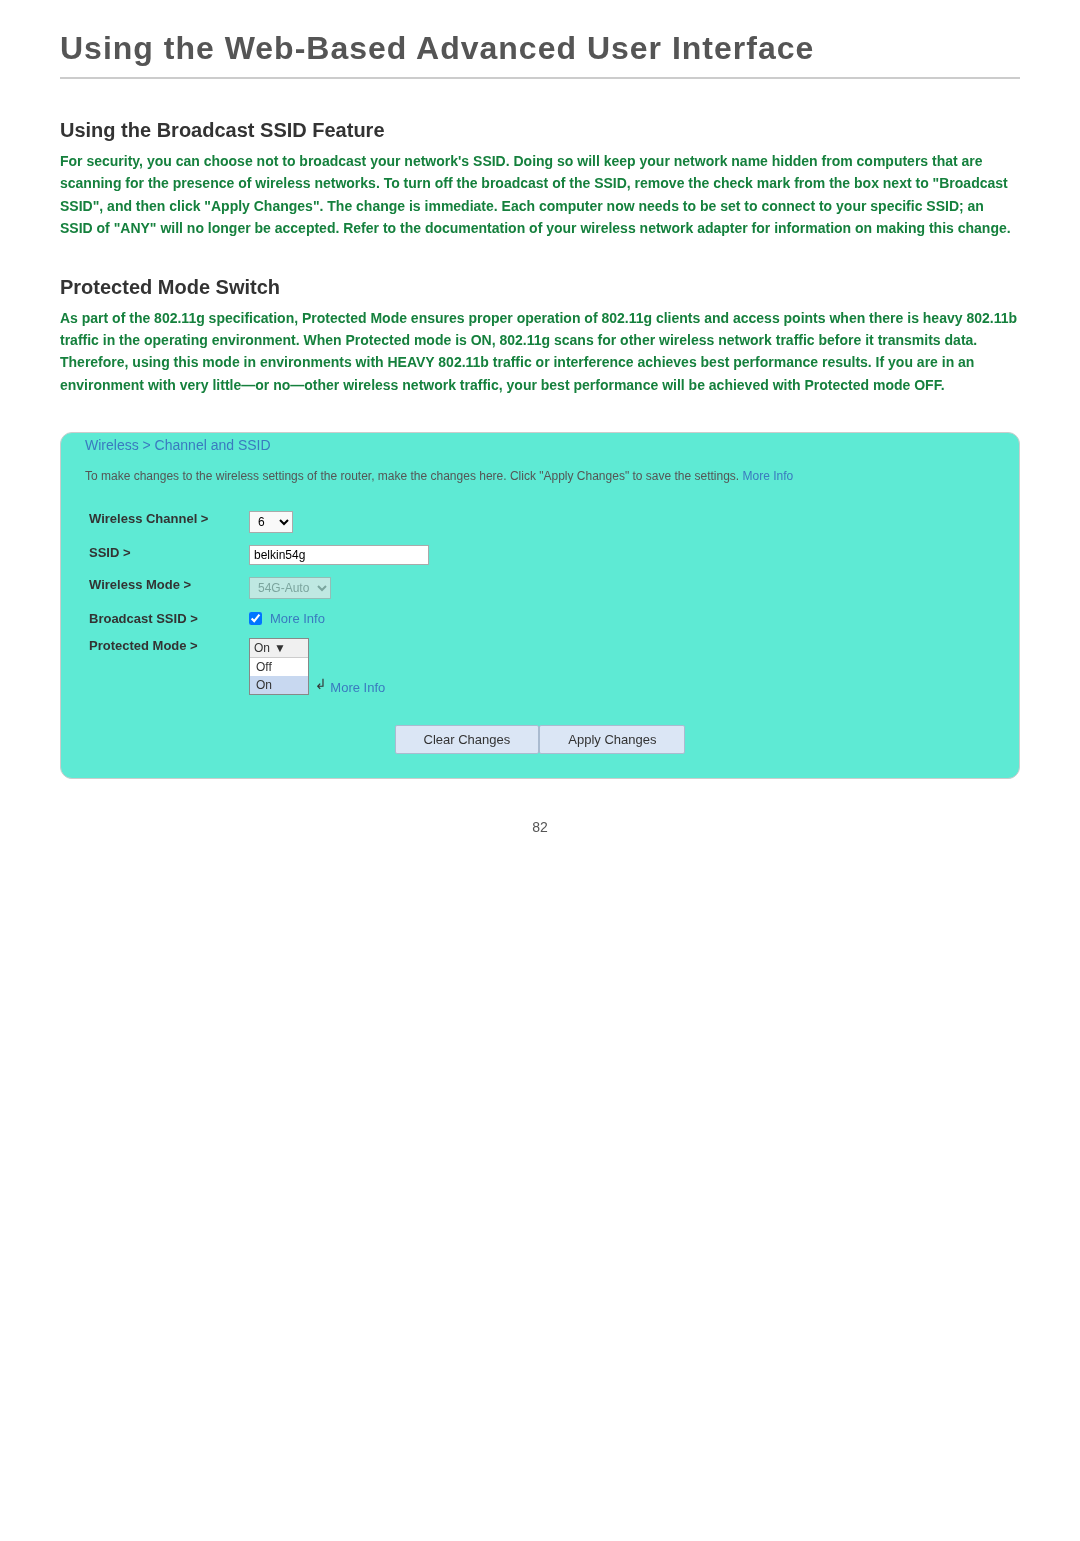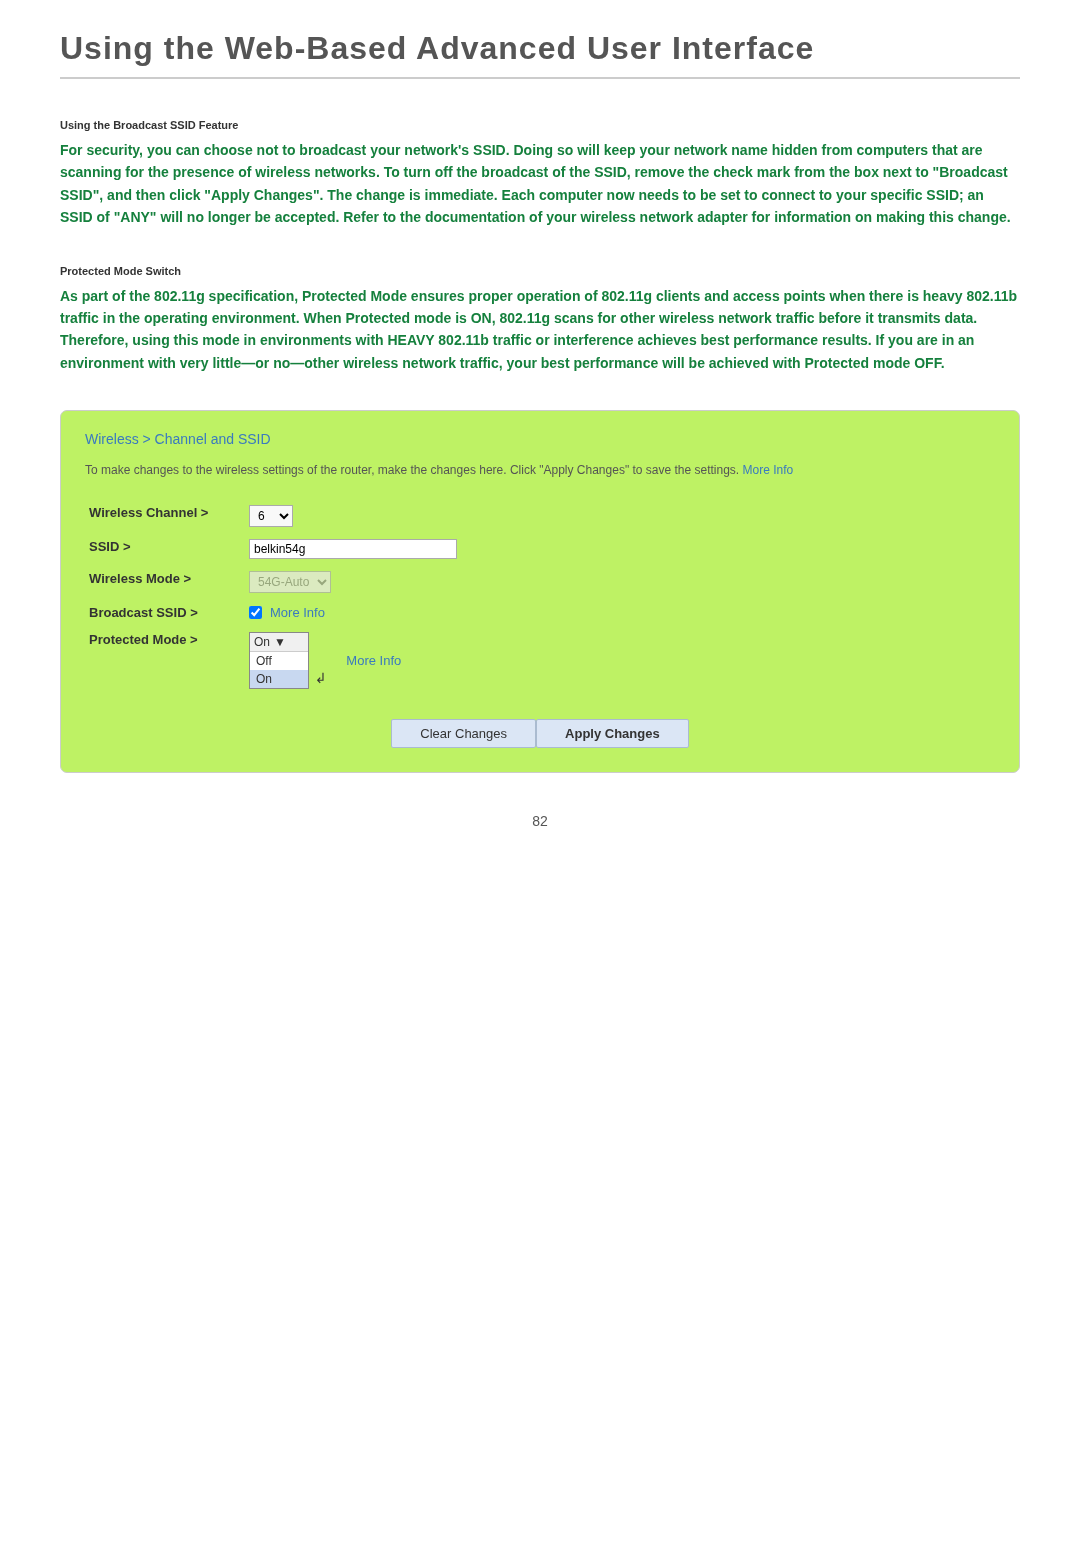--- a/index.html
+++ b/index.html
@@ -31,21 +31,21 @@
       font-weight: bold;
       color: #555555;
       letter-spacing: 1px;
     }
 
     .section {
       margin-bottom: 36px;
     }
 
     .section-title {
-      font-size: 11px;
+      font-size: 20px;
       font-weight: bold;
       color: #333333;
       margin-bottom: 8px;
     }
 
     .section-note {
       font-size: 14px;
       font-weight: bold;
       color: #333333;
       margin-bottom: 6px;
@@ -53,24 +53,24 @@
 
     .section-body {
       font-size: 14px;
       color: #15803d;
       line-height: 1.6;
       font-weight: bold;
     }
 
     .panel {
       border: 1px solid #cccccc;
-      border-radius: 7px;
-      padding: 20px 24px 24px 24px;
+      border-radius: 12px;
+      padding: 4px 24px 24px 24px;
       margin-top: 30px;
-      background: #bef264;
+      background: #5eead4;
     }
 
     .panel-title {
       font-size: 14px;
       color: #3a7abf;
       font-weight: normal;
       margin-bottom: 14px;
     }
 
     .panel-description {
@@ -119,21 +119,21 @@
       border: 1px solid #aaaaaa;
       background: #f9f9f9;
       padding: 2px 4px;
       cursor: pointer;
     }
 
     .value-cell input[type="text"] {
       font-size: 12px;
       border: 1px solid #aaaaaa;
       padding: 2px 4px;
-      width: 208px;
+      width: 180px;
     }
 
     .value-cell input[type="text"]:disabled,
     .value-cell select:disabled {
       background: #e8e8e8;
       color: #888888;
     }
 
     .checkbox-row {
       display: flex;
@@ -172,34 +172,33 @@
     }
 
     .btn-apply {
       background: #dbe6f5;
       border: 1px solid #aabbd0;
       color: #333333;
       font-size: 13px;
       padding: 6px 28px;
       cursor: pointer;
       border-radius: 2px;
-      font-weight: bold;
     }
 
     .page-number {
       text-align: center;
       font-size: 14px;
       color: #555555;
       margin-top: 40px;
     }
 
     .protected-mode-container {
       display: flex;
-      align-items: center;
-      gap: 20px;
+      align-items: flex-end;
+      gap: 4px;
     }
 
     .pseudo-dropdown {
       border: 1px solid #888888;
       background: #ffffff;
       font-size: 12px;
       display: inline-block;
       min-width: 60px;
     }
 

